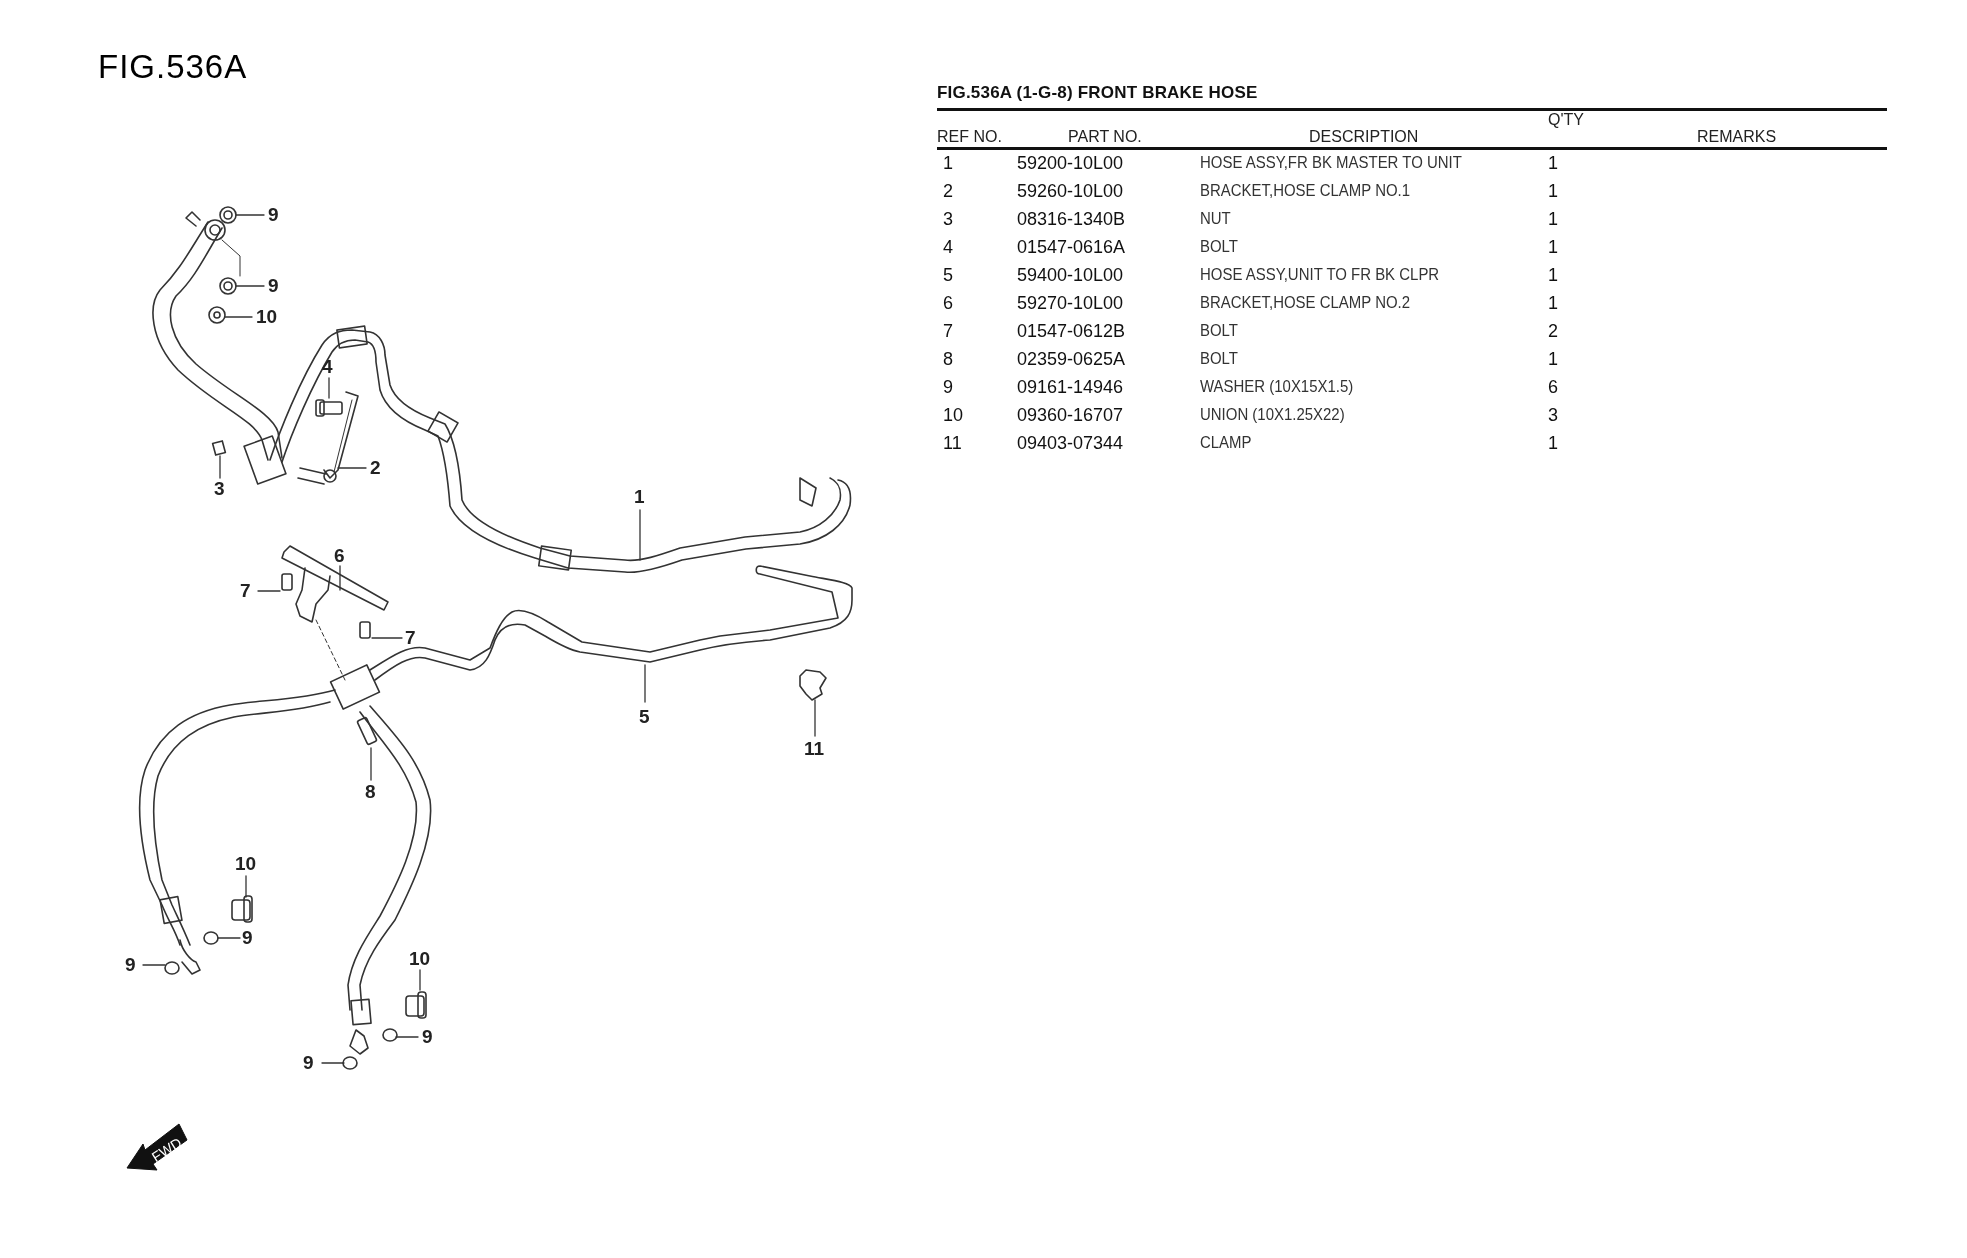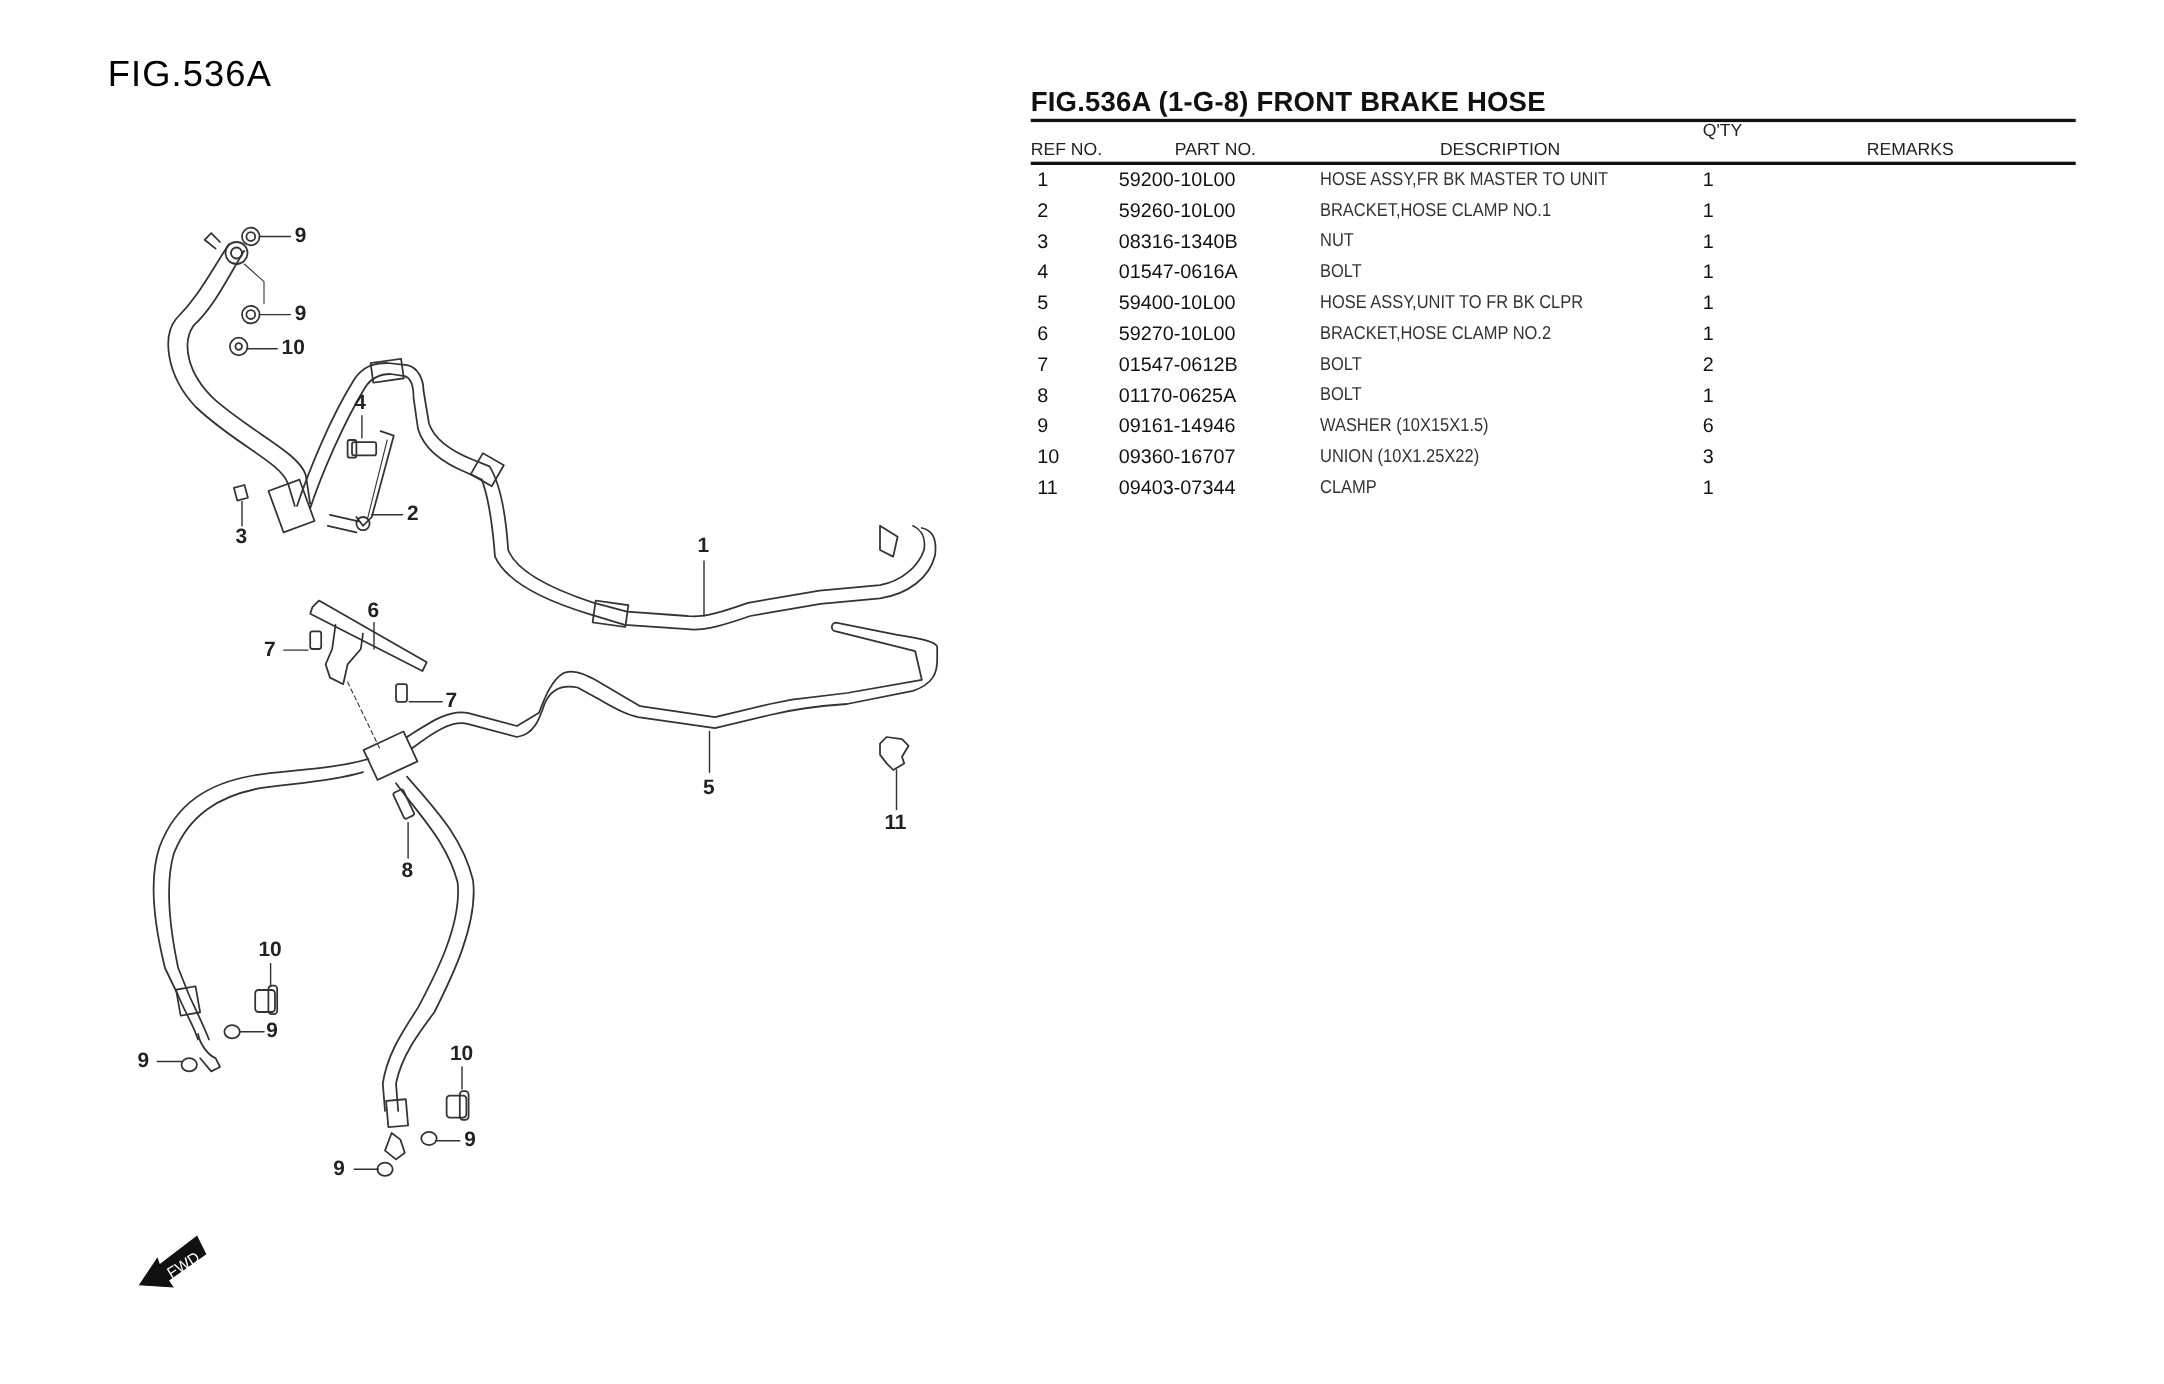--- a/index.html
+++ b/index.html
@@ -2,21 +2,21 @@
 <html><head>
 <meta charset="utf-8">
 <style>
   html,body{margin:0;padding:0;background:#ffffff;}
   body{width:1967px;height:1258px;position:relative;overflow:hidden;font-family:"Liberation Sans",sans-serif;color:#111;}
   .fig-label{position:absolute;left:98px;top:48px;font-size:33px;letter-spacing:1px;color:#000000;font-family:"Liberation Sans",sans-serif;}
   .diagram{position:absolute;left:0;top:0;width:900px;height:1258px;}
   .diagram svg{position:absolute;left:0;top:0;}
   .callout{position:absolute;font-size:19px;font-weight:bold;color:#222;font-family:"Liberation Sans",sans-serif;}
   .parts-panel{position:absolute;left:937px;top:78px;width:950px;}
-  .parts-title{font-size:25px;font-weight:bold;letter-spacing:0.2px;margin:0;line-height:30px;}
+  .parts-title{font-size:17px;font-weight:bold;letter-spacing:0.2px;margin:0;line-height:30px;}
   .rule-thick{height:3px;background:#111;}
   .hdr{position:relative;height:36px;font-size:16px;color:#222;}
   .hdr span{position:absolute;white-space:nowrap;}
   .rows{position:relative;}
   .row{position:relative;height:28px;font-size:18px;}
   .row span{position:absolute;top:3px;white-space:nowrap;}
   .c-ref{left:6px;}
   .c-part{left:80px;}
   .c-desc{left:263px;font-size:17px;color:#333;transform:scaleX(0.88);transform-origin:left;}
   .c-qty{left:611px;}
@@ -234,21 +234,21 @@
         <span class="c-qty">1</span>
       </div>
       <div class="row">
         <span class="c-ref">7</span>
         <span class="c-part">01547-0612B</span>
         <span class="c-desc">BOLT</span>
         <span class="c-qty">2</span>
       </div>
       <div class="row">
         <span class="c-ref">8</span>
-        <span class="c-part">01170-0625A</span>
+        <span class="c-part">02359-0625A</span>
         <span class="c-desc">BOLT</span>
         <span class="c-qty">1</span>
       </div>
       <div class="row">
         <span class="c-ref">9</span>
         <span class="c-part">09161-14946</span>
         <span class="c-desc">WASHER (10X15X1.5)</span>
         <span class="c-qty">6</span>
       </div>
       <div class="row">

